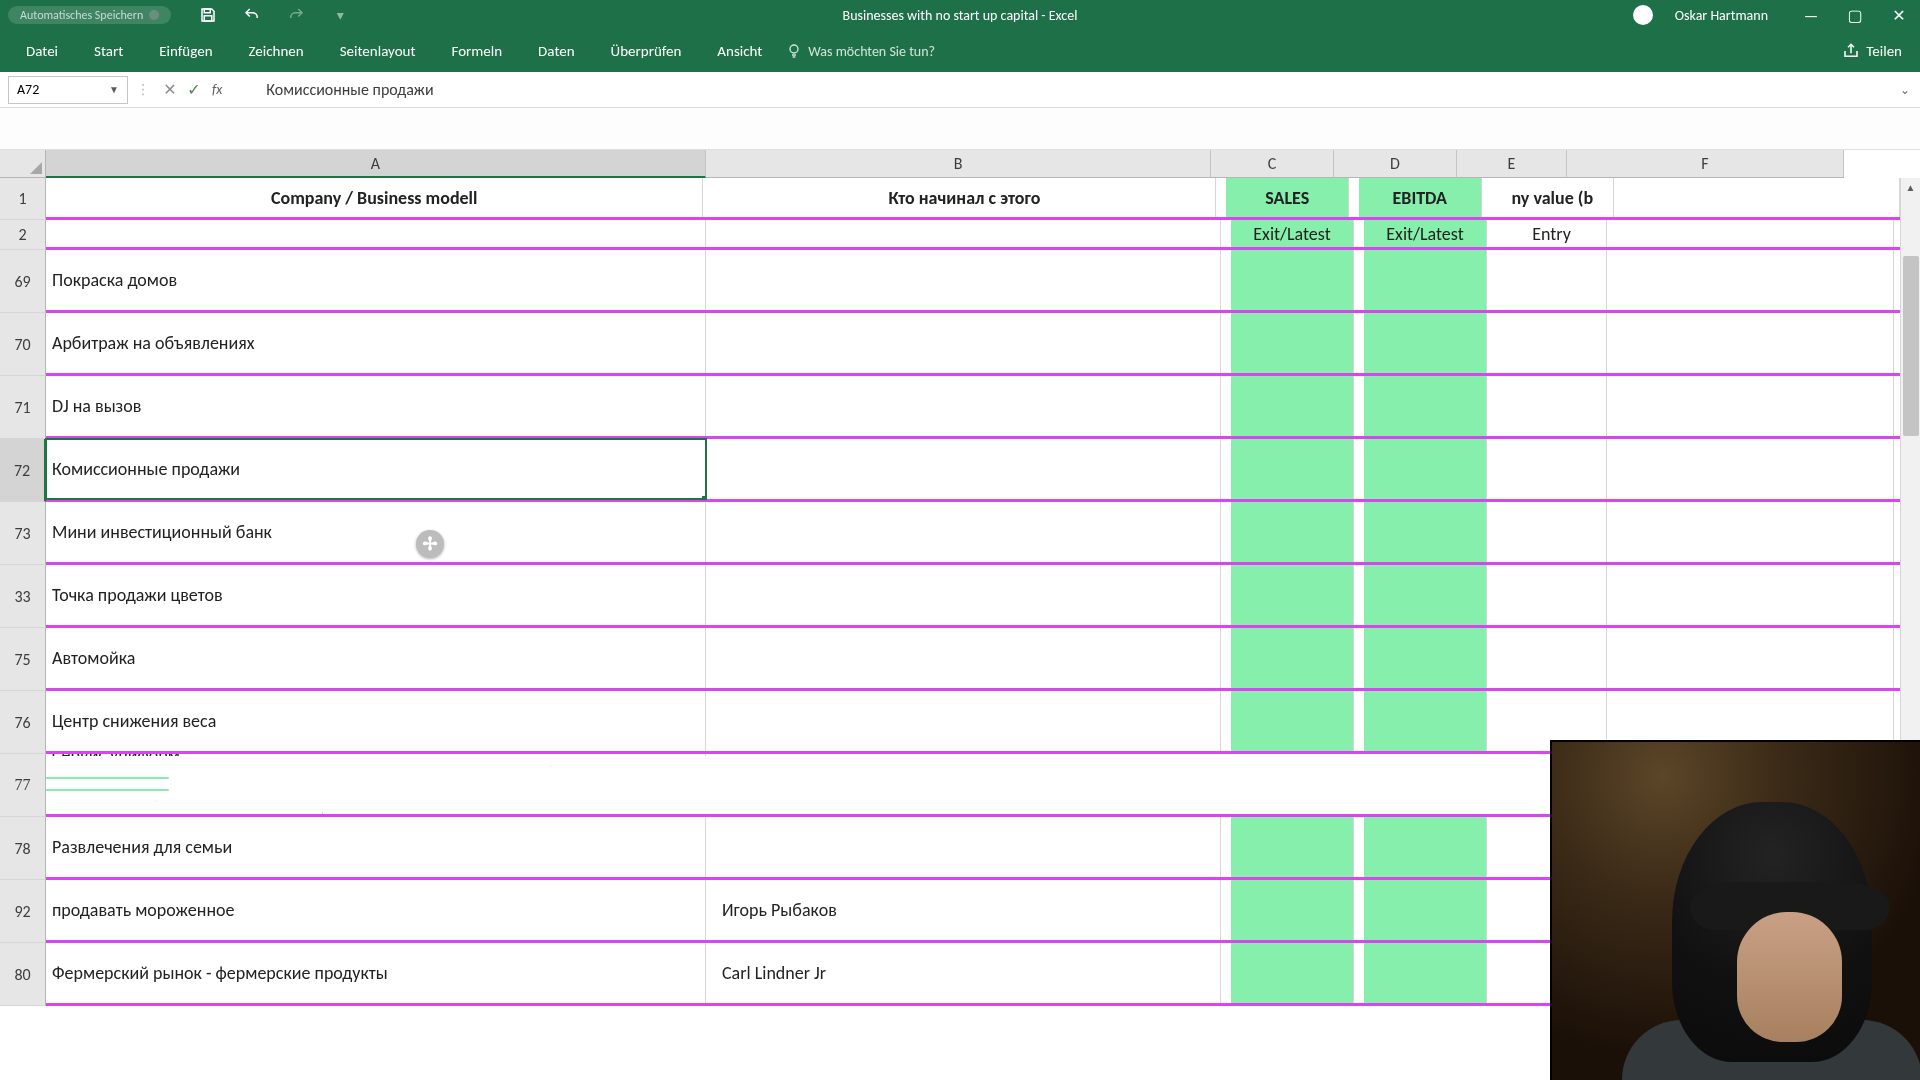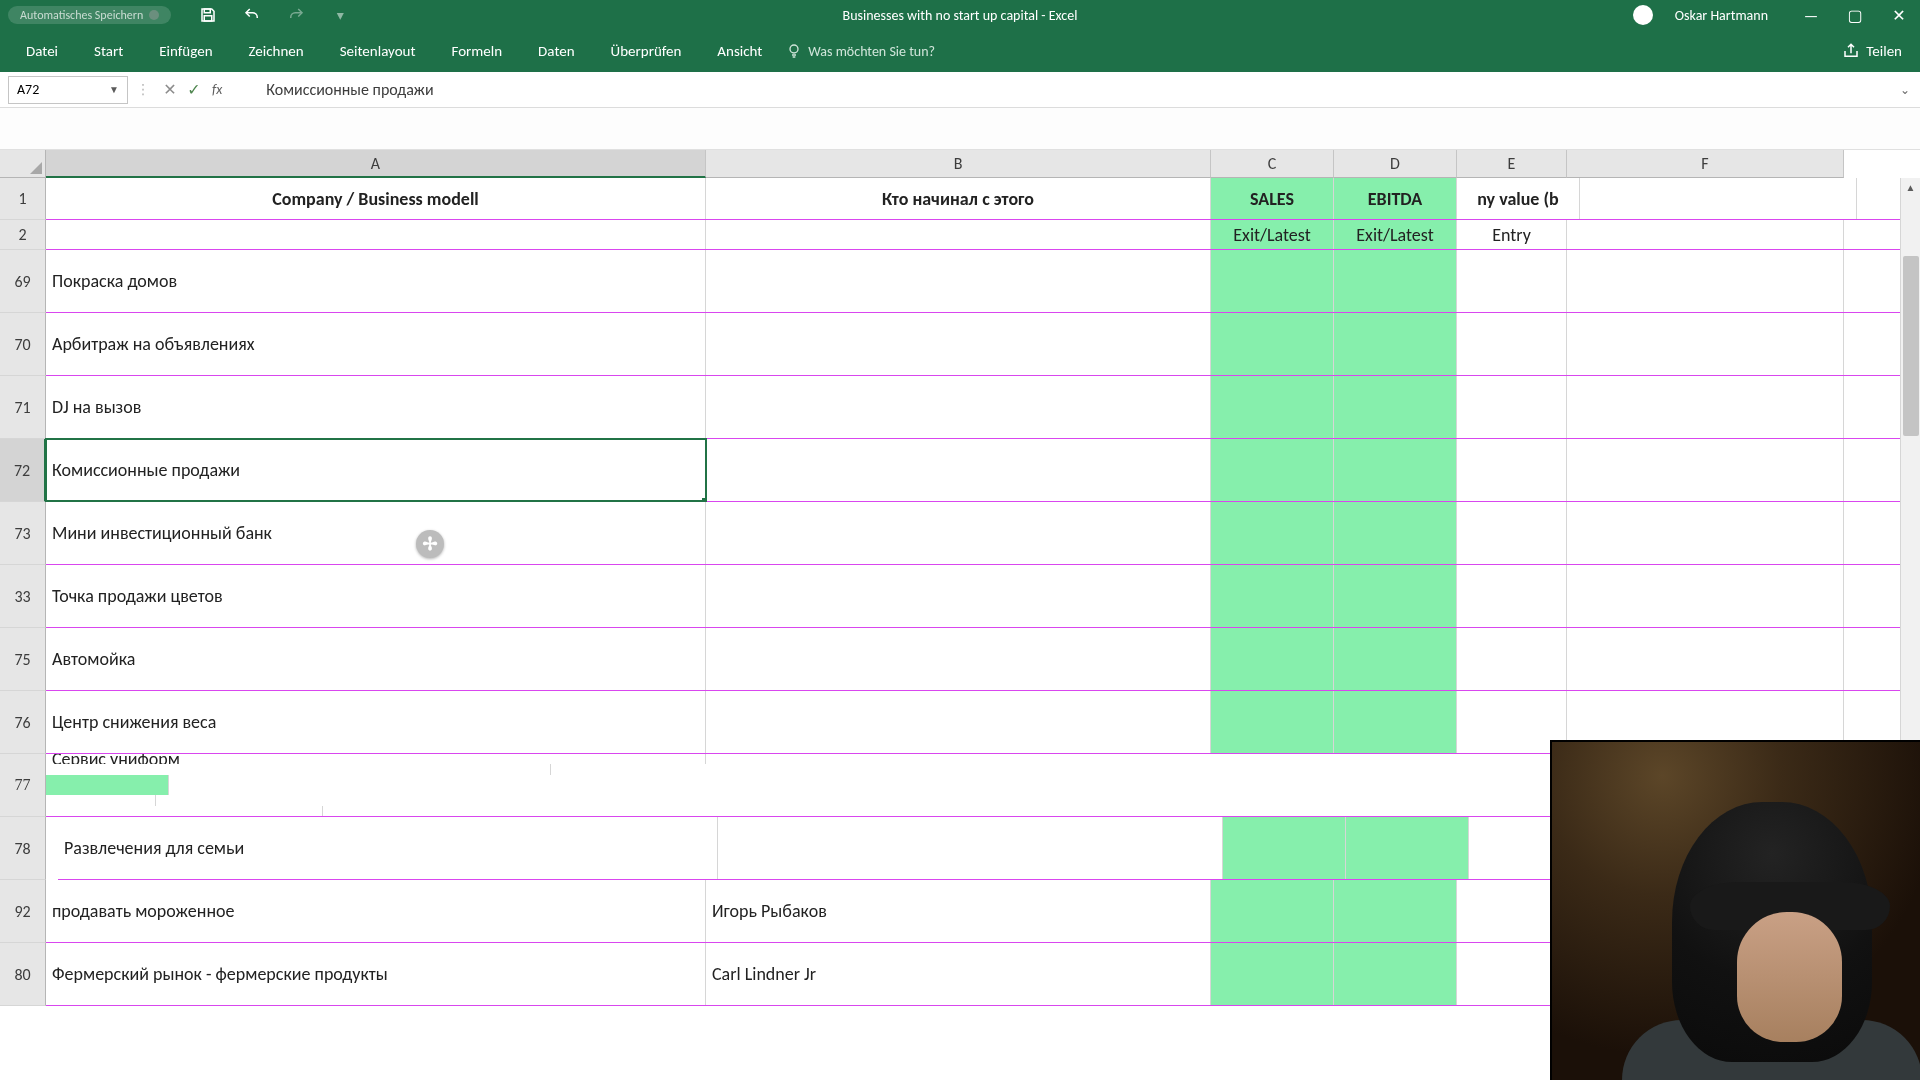--- a/index.html
+++ b/index.html
@@ -178,21 +178,21 @@
     border-bottom:1px solid #d6d6d6;
     text-align:center;
     font-size:16px;
     color:#3d3d3d;
     display:flex; align-items:center; justify-content:center;
   }
   .row-h.sel { background:#d4d4d4; border-right:2px solid #217346; }
   .cells {
     position:absolute; left:46px; top:28px; right:20px; bottom:0;
   }
-  .row { display:flex; border-bottom:1px solid #d946ef; }
+  .row { display:flex; border-bottom:3px solid #d946ef;gap:10px; }
   .cell {
     border-right:1px solid #d6d6d6;
     padding: 0 6px;
     display:flex; align-items:center;
     font-size:18px;
     color:#222;
     overflow:hidden; white-space:nowrap;
   }
   .hdr-cell { font-weight: bold; justify-content:center; text-align:center; }
   .sub-hdr { justify-content:center; }
@@ -450,21 +450,21 @@
         <div class="cell" style="width: 277px; height: 100%;"></div>
       </div>
       <div class="row" style="height: 63px; flex-direction: column;">
         <div class="cell" style="width: 660px; height: 100%;">Сервис униформ</div>
         <div class="cell" style="width: 505px; height: 100%;"></div>
         <div class="cell shade" style="width: 123px; height: 100%;"></div>
         <div class="cell shade" style="width: 123px; height: 100%;"></div>
         <div class="cell" style="width: 110px; height: 100%;"></div>
         <div class="cell" style="width: 277px; height: 100%;"></div>
       </div>
-      <div class="row" style="height: 63px; margin-left: 12px;">
+      <div class="row" style="height: 63px;">
         <div class="cell" style="width: 660px; height: 100%;">Развлечения для семьи</div>
         <div class="cell" style="width: 505px; height: 100%;"></div>
         <div class="cell shade" style="width: 123px; height: 100%;"></div>
         <div class="cell shade" style="width: 123px; height: 100%;"></div>
         <div class="cell" style="width: 110px; height: 100%;"></div>
         <div class="cell" style="width: 277px; height: 100%;"></div>
       </div>
       <div class="row" style="height: 63px;">
         <div class="cell" style="width: 660px; height: 100%;">продавать мороженное</div>
         <div class="cell" style="width: 505px; height: 100%;">Игорь Рыбаков</div>

